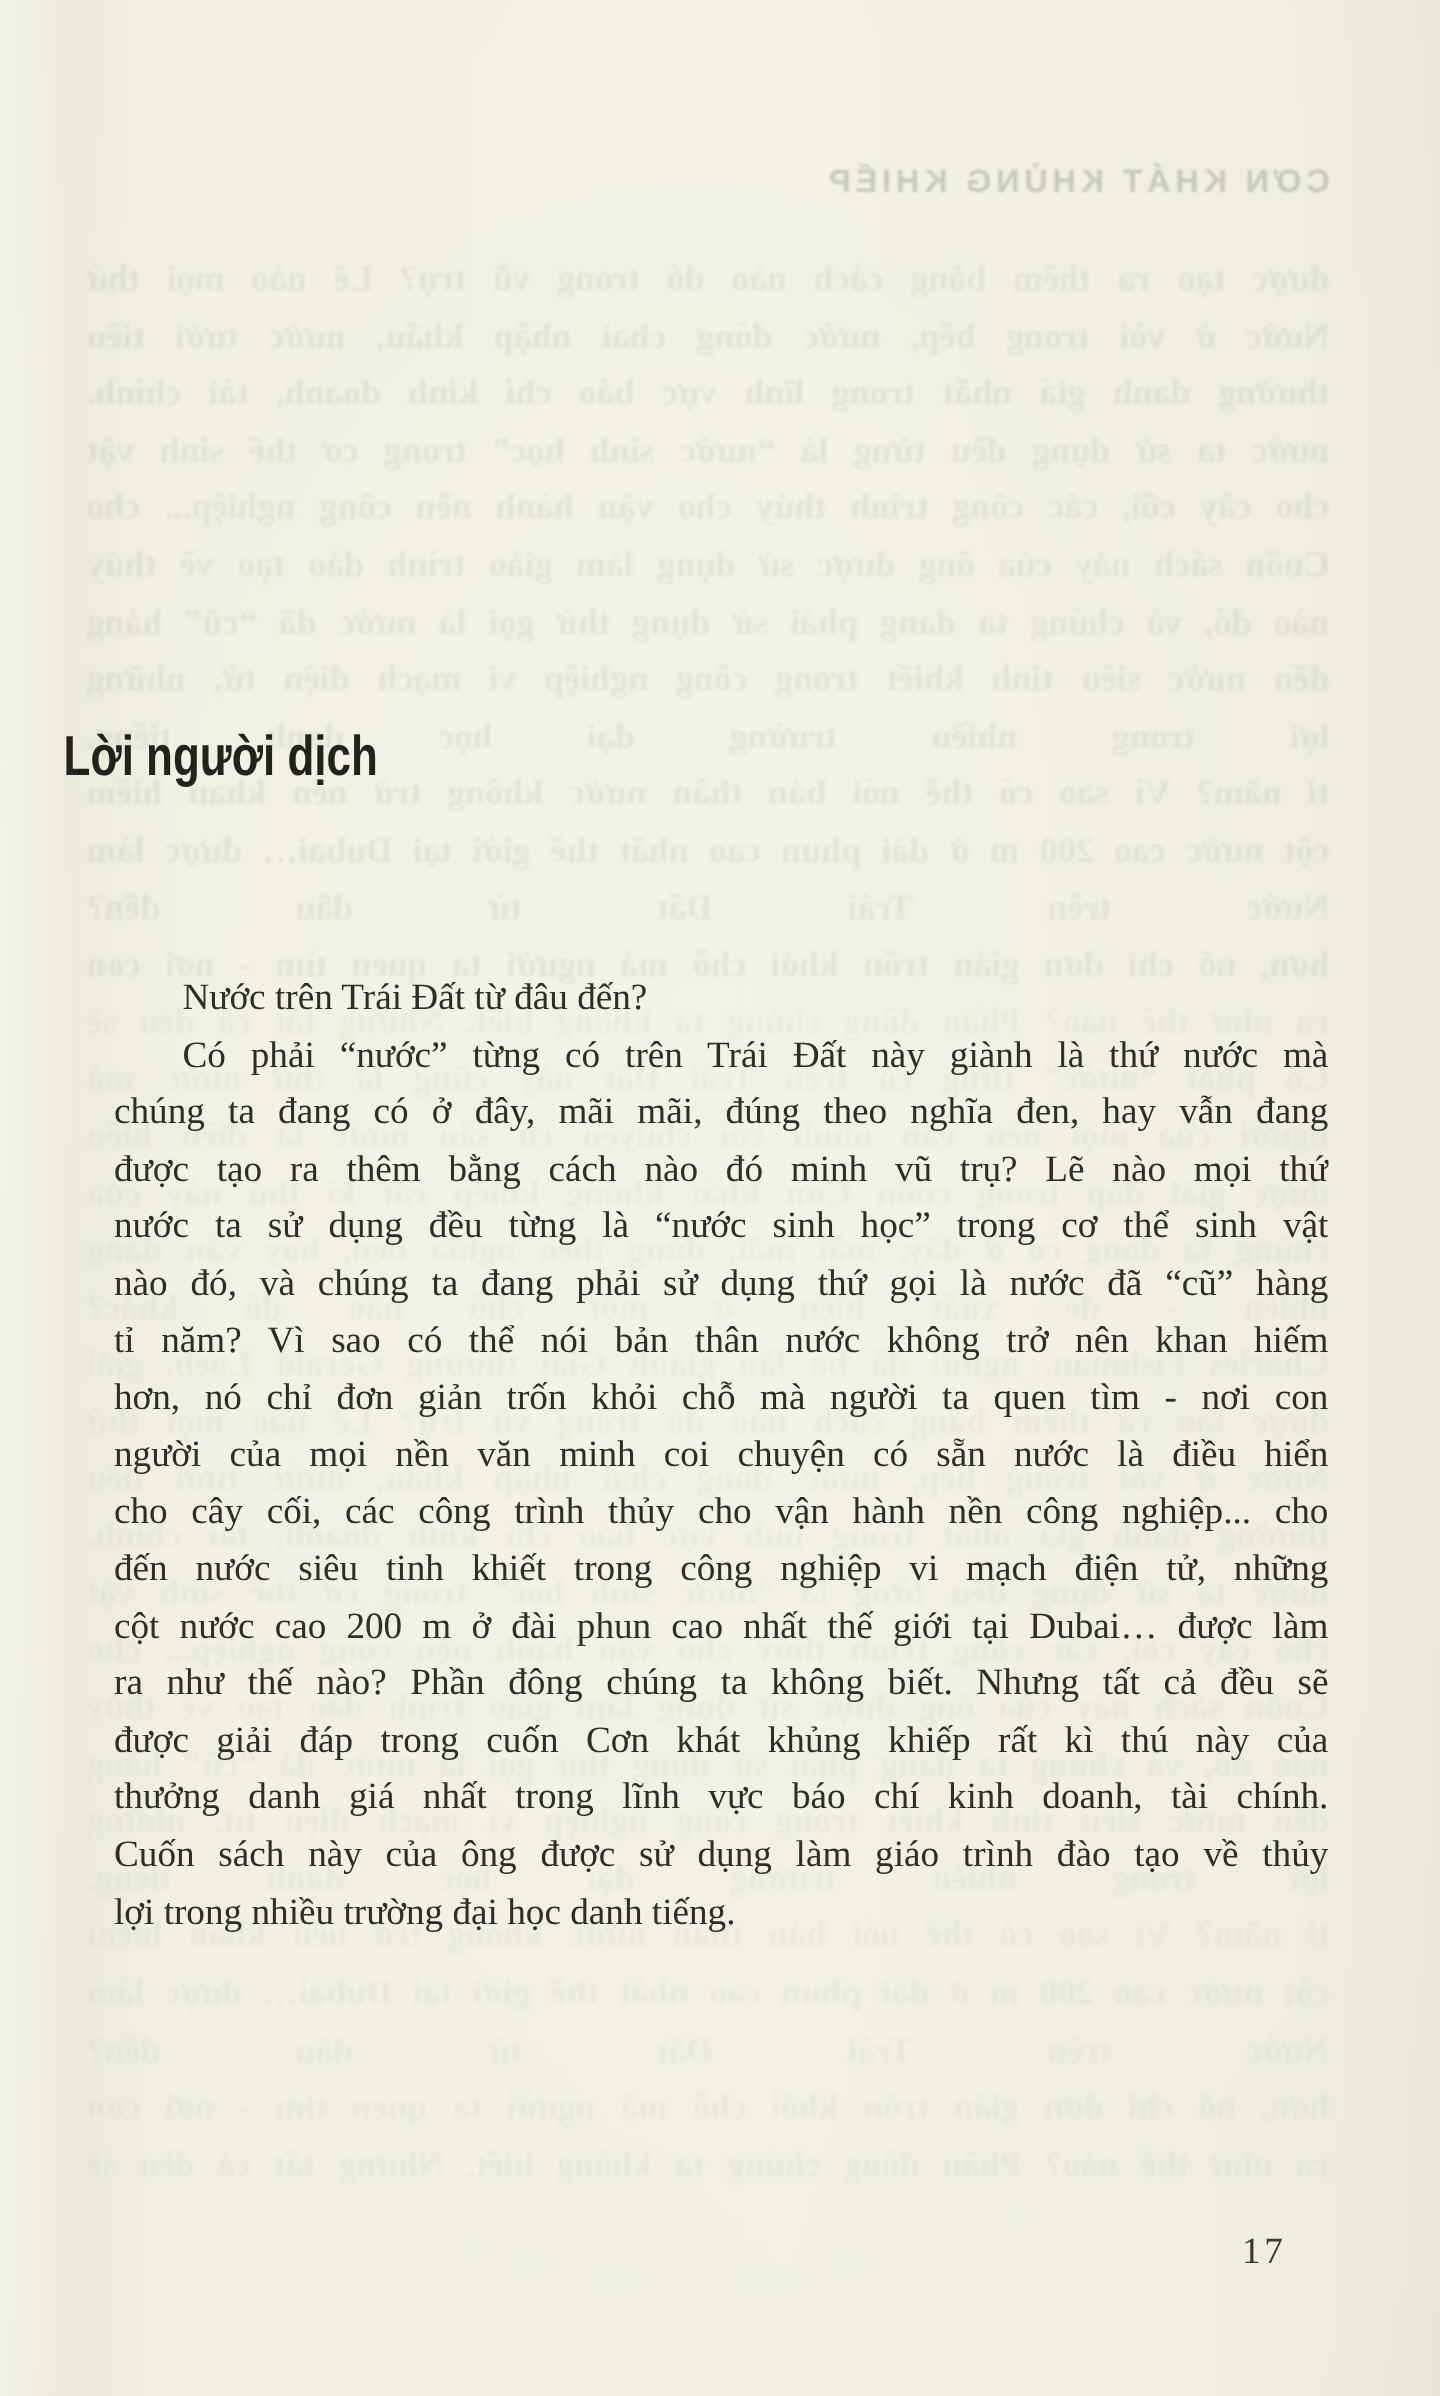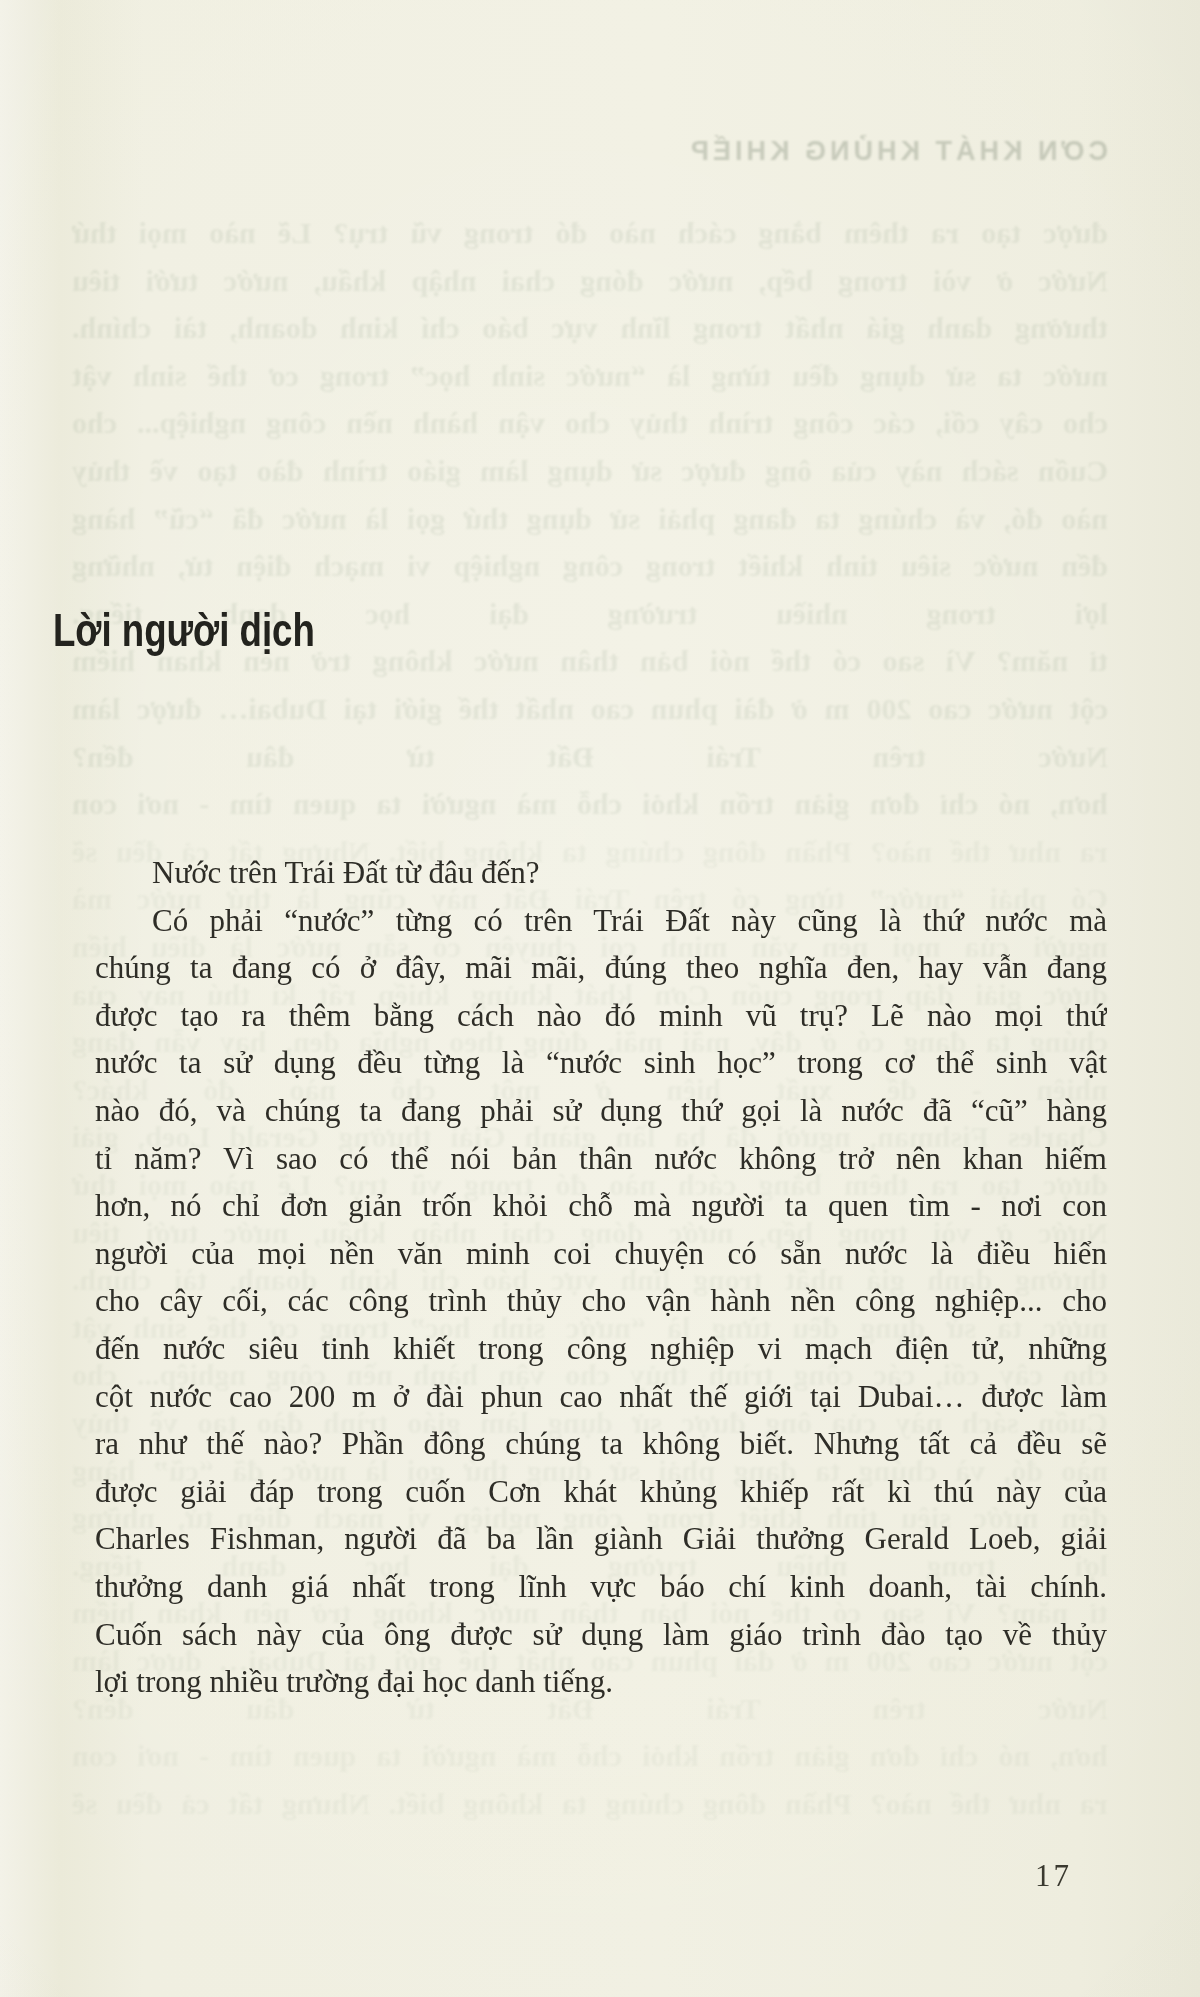--- a/index.html
+++ b/index.html
@@ -36,21 +36,21 @@
     position:absolute;top:602px;left:16px;width:100%;z-index:2;
   }
   .title-inner{
     display:inline-block;
     font-family:"Liberation Sans","DejaVu Sans",sans-serif;
     font-weight:700;font-size:47px;letter-spacing:0px;
     color:#23231e;
     transform:scaleX(0.78);
   }
   .bodytext{
-    position:absolute;left:95px;top:849px;width:1012px;z-index:2;
+    position:absolute;left:95px;top:807px;width:1012px;z-index:2;
   }
   .bl{
     height:47.6px;line-height:47.6px;
     font-size:31px;
     text-align:justify;text-align-last:justify;
     overflow:hidden;
   }
   .bl .it{}
   .endline{text-align-last:left;}
   .indent{padding-left:57px;}
@@ -102,34 +102,33 @@
     </div>
 
   <div class="running-head">CƠN KHÁT KHỦNG KHIẾP</div>
 
   <div class="title">
     <span class="title-inner">Lời người dịch</span>
   </div>
 
   <div class="bodytext">
     <div class="bl indent endline">Nước trên Trái Đất từ đâu đến?</div>
-    <div class="bl indent">Có phải “nước” từng có trên Trái Đất này cũng là thứ nước mà</div>
+    <div class="bl indent">Có phải “nước” từng có trên Trái Đất này giành là thứ nước mà</div>
     <div class="bl">chúng ta đang có ở đây, mãi mãi, đúng theo nghĩa đen, hay vẫn đang</div>
     <div class="bl">được tạo ra thêm bằng cách nào đó minh vũ trụ? Lẽ nào mọi thứ</div>
     <div class="bl">nước ta sử dụng đều từng là “nước sinh học” trong cơ thể sinh vật</div>
     <div class="bl">nào đó, và chúng ta đang phải sử dụng thứ gọi là nước đã “cũ” hàng</div>
     <div class="bl">tỉ năm? Vì sao có thể nói bản thân nước không trở nên khan hiếm</div>
     <div class="bl">hơn, nó chỉ đơn giản trốn khỏi chỗ mà người ta quen tìm - nơi con</div>
     <div class="bl">người của mọi nền văn minh coi chuyện có sẵn nước là điều hiển</div>
     <div class="bl">cho cây cối, các công trình thủy cho vận hành nền công nghiệp... cho</div>
     <div class="bl">đến nước siêu tinh khiết trong công nghiệp vi mạch điện tử, những</div>
     <div class="bl">cột nước cao 200 m ở đài phun cao nhất thế giới tại Dubai… được làm</div>
     <div class="bl">ra như thế nào? Phần đông chúng ta không biết. Nhưng tất cả đều sẽ</div>
     <div class="bl"><span>được giải đáp trong cuốn </span><span class="it">Cơn khát khủng khiếp</span><span> rất kì thú này của</span></div>
-    <div class="bl">Charles Fishman, người đã ba lần giành Giải thưởng Gerald Loeb, giải</div>
     <div class="bl">thưởng danh giá nhất trong lĩnh vực báo chí kinh doanh, tài chính.</div>
     <div class="bl">Cuốn sách này của ông được sử dụng làm giáo trình đào tạo về thủy</div>
     <div class="bl endline">lợi trong nhiều trường đại học danh tiếng.</div>
   </div>
 
   <div class="page-number">17</div>
 
 </div>
 
 </body></html>

